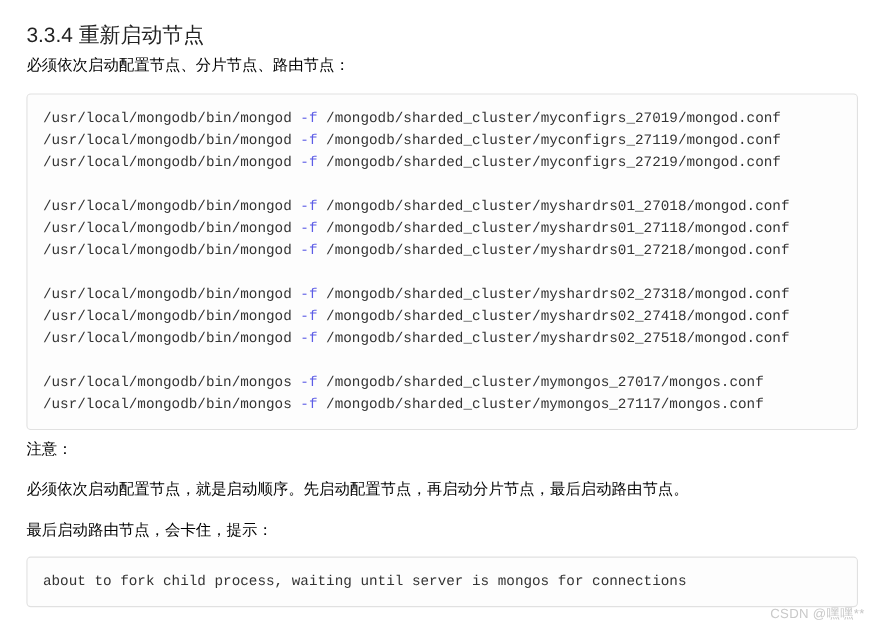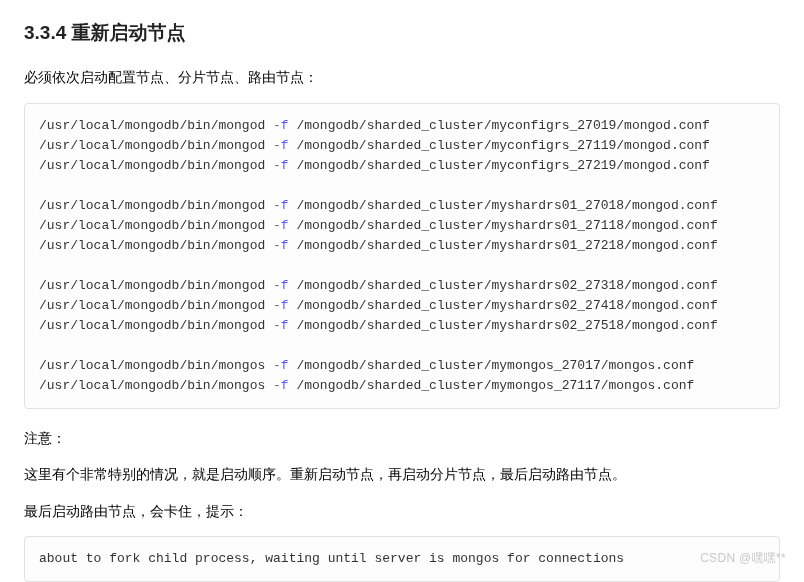--- a/index.html
+++ b/index.html
@@ -11,41 +11,40 @@
       font-family: -apple-system, BlinkMacSystemFont, "Segoe UI", "PingFang SC", "Microsoft YaHei", sans-serif;
       background: #ffffff;
       color: #333;
       padding: 18px 24px;
       width: 804px;
       font-size: 14px;
       line-height: 1.6;
     }
     .heading {
       font-size: 19px;
-      font-weight: 700;
+      font-weight: 400;
       color: #222;
-      margin-bottom: 18px;
     }
     .paragraph {
       color: #000000;
       font-size: 14px;
       margin-bottom: 14px;
     }
     .code-block {
       border: 1px solid #e1e1e1;
       border-radius: 4px;
       background: #fdfdfd;
       padding: 12px 14px;
       font-family: "Consolas", "Monaco", "Courier New", monospace;
       font-size: 13px;
       line-height: 20px;
       color: #333;
       white-space: pre;
       overflow-x: auto;
-      margin-bottom: 18px;
+      margin-bottom: 6px;
     }
     .flag {
       color: #5c5ce6;
     }
     .watermark {
       position: fixed;
       bottom: 14px;
       right: 18px;
       color: #c9c9c9;
       font-size: 12px;
@@ -69,19 +68,19 @@
 
 <span><span>/usr/local/mongodb/bin/mongod </span><span class="flag">-f</span><span> /mongodb/sharded_cluster/myshardrs02_27318/mongod.conf</span></span>
 <span><span>/usr/local/mongodb/bin/mongod </span><span class="flag">-f</span><span> /mongodb/sharded_cluster/myshardrs02_27418/mongod.conf</span></span>
 <span><span>/usr/local/mongodb/bin/mongod </span><span class="flag">-f</span><span> /mongodb/sharded_cluster/myshardrs02_27518/mongod.conf</span></span>
 
 <span><span>/usr/local/mongodb/bin/mongos </span><span class="flag">-f</span><span> /mongodb/sharded_cluster/mymongos_27017/mongos.conf</span></span>
 <span><span>/usr/local/mongodb/bin/mongos </span><span class="flag">-f</span><span> /mongodb/sharded_cluster/mymongos_27117/mongos.conf</span></span></div>
 
 <p class="paragraph">注意：</p>
 
-<p class="paragraph">这里有个非常特别的情况，就是启动顺序。重新启动节点，再启动分片节点，最后启动路由节点。</p>
+<p class="paragraph">必须依次启动配置节点，就是启动顺序。先启动配置节点，再启动分片节点，最后启动路由节点。</p>
 
 <p class="paragraph">最后启动路由节点，会卡住，提示：</p>
 
 <div class="code-block"><span>about to fork child process, waiting until server is mongos for connections</span></div>
 
 <div class="watermark">CSDN @嘿嘿**</div>
 
 </body></html>

